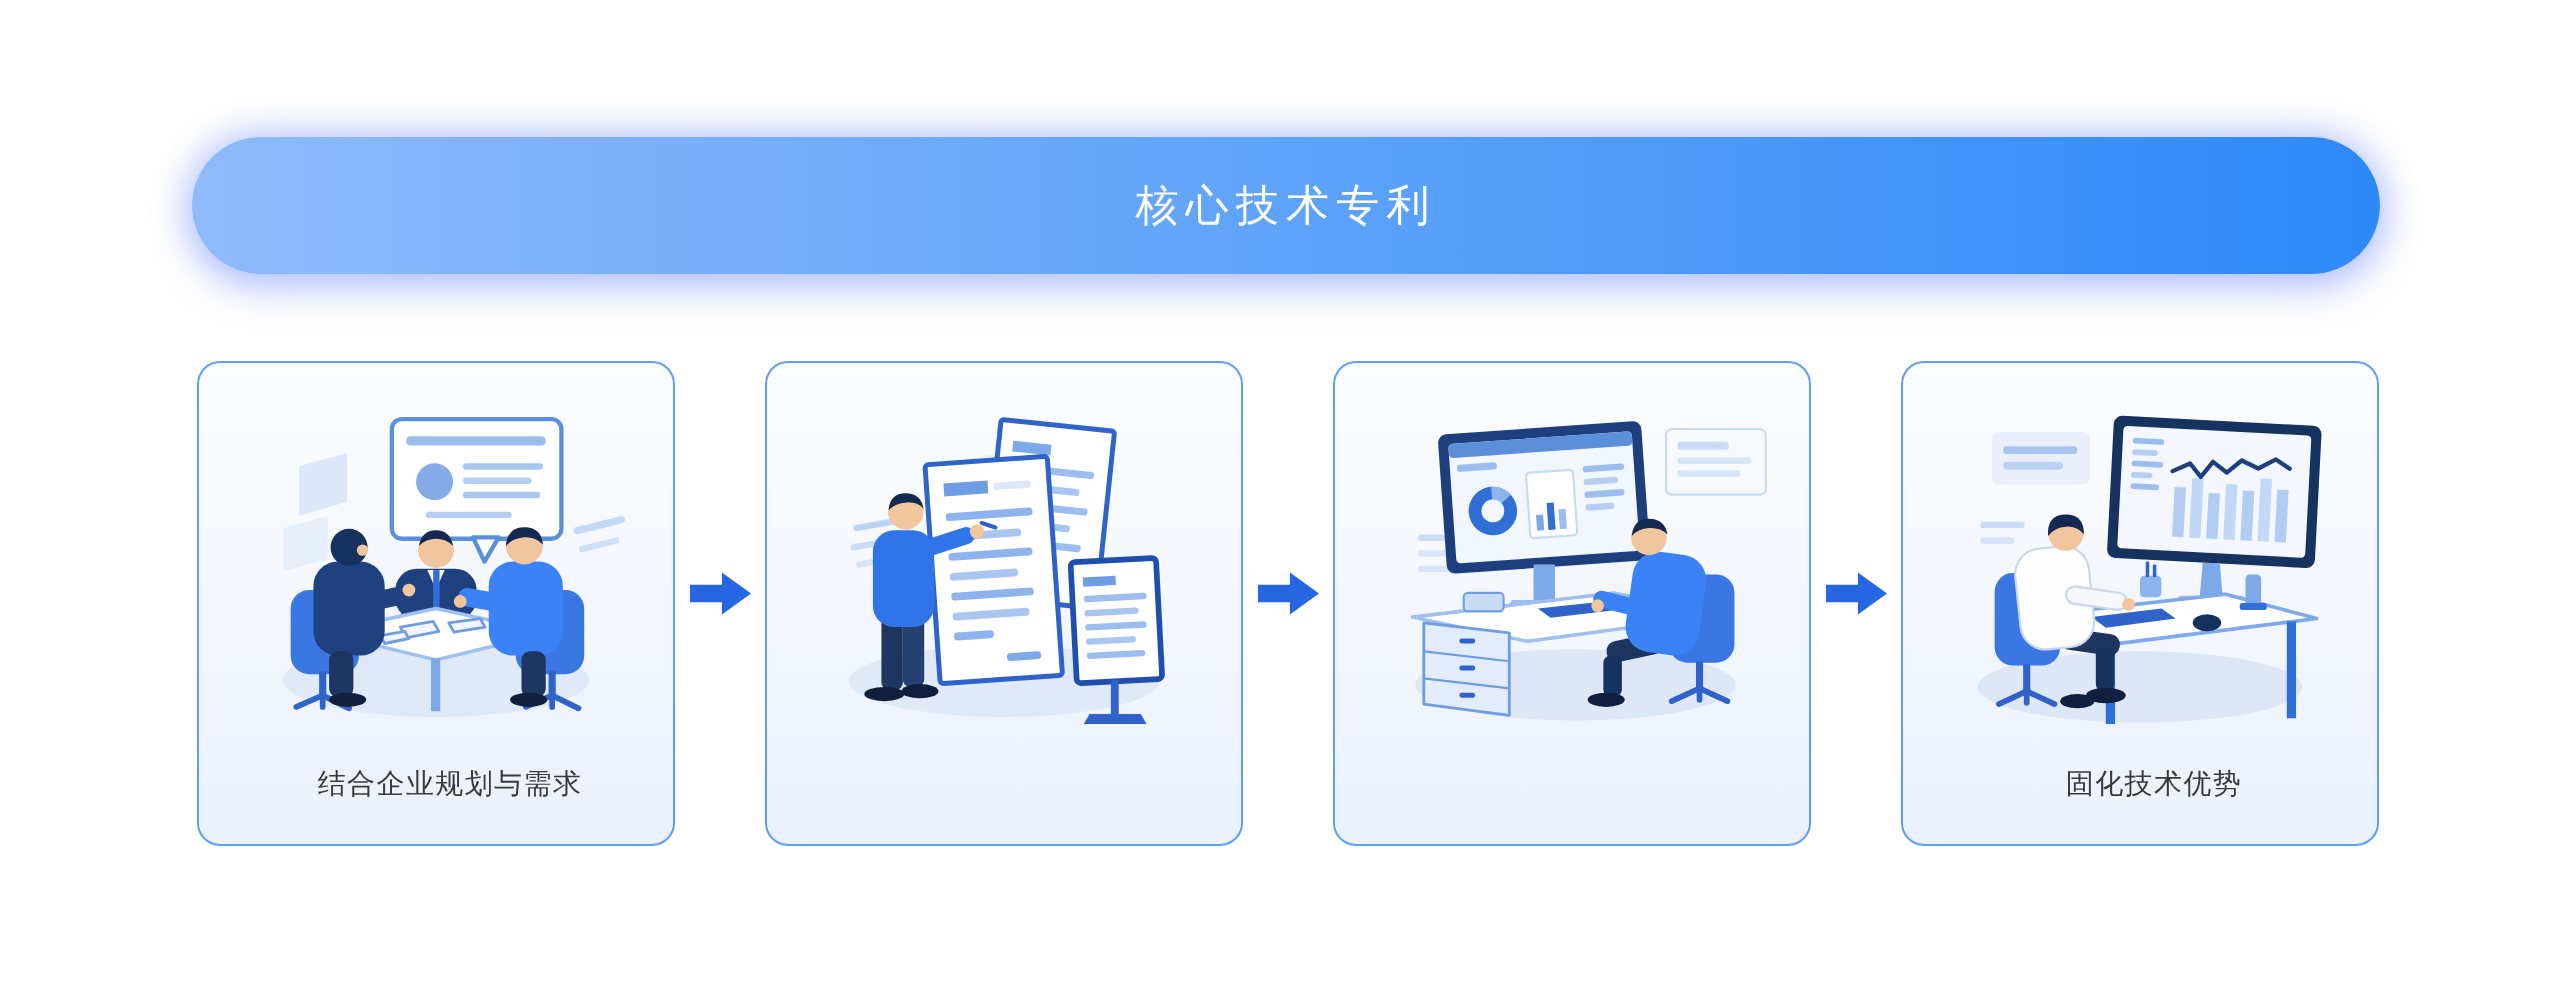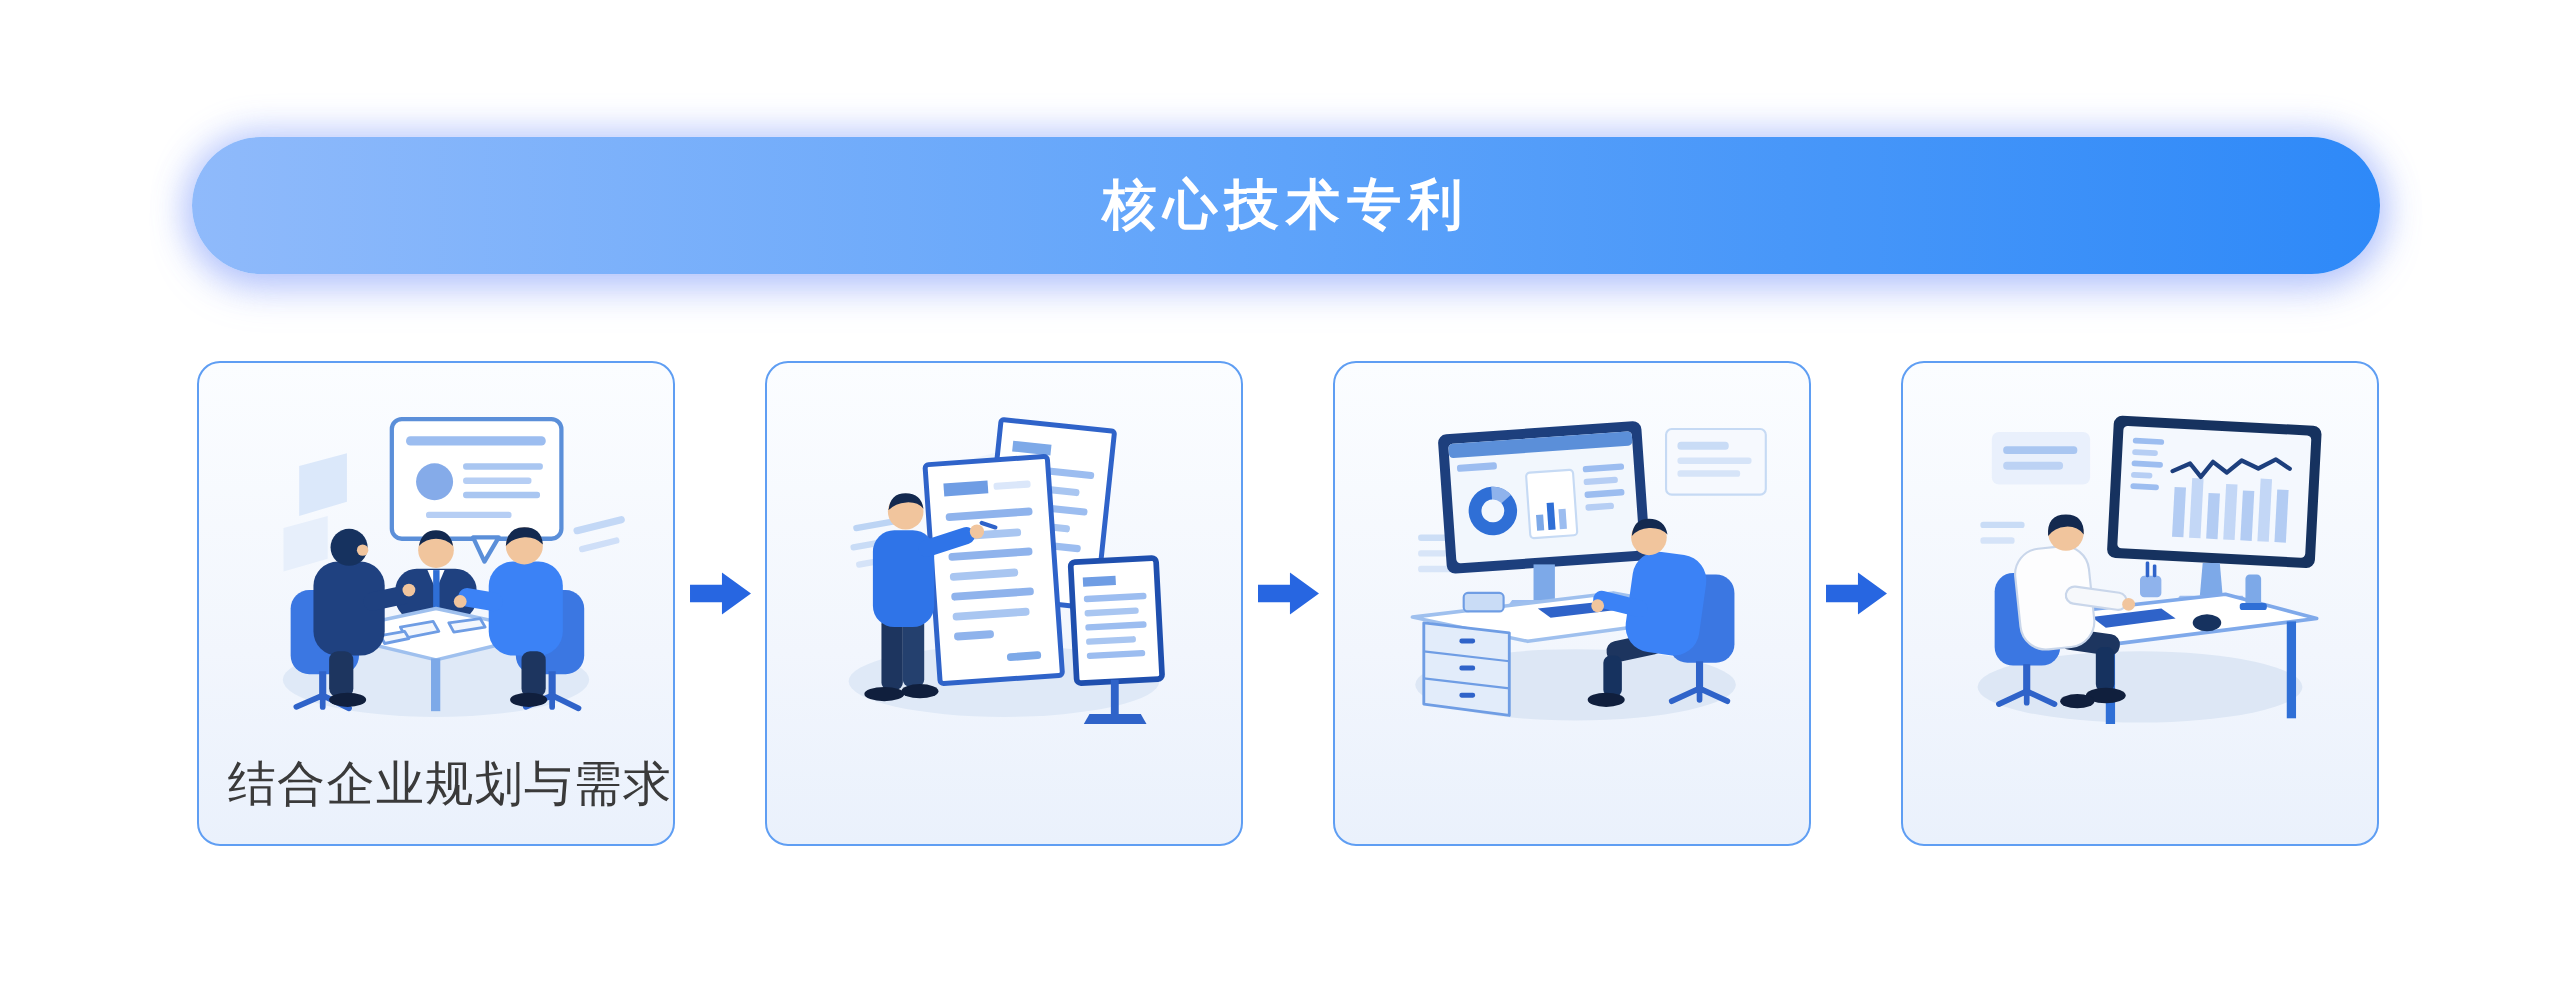--- a/index.html
+++ b/index.html
@@ -11,40 +11,40 @@
   }
   .banner{
     position:absolute;left:192px;top:137px;
     width:2188px;height:137px;
     border-radius:69px;
     background:linear-gradient(90deg,#8fbafb 0%,#5ea3fa 50%,#2e89f8 100%);
     box-shadow:0 0 33px 7.2px rgba(128,156,250,.45),0 14.4px 40px rgba(128,156,250,.35);
     display:flex;align-items:center;justify-content:center;
   }
   .banner-title{
-    color:#ffffff;font-size:54px;font-weight:bold;letter-spacing:7.2px;
+    color:#ffffff;font-size:43px;font-weight:normal;letter-spacing:7.2px;
   }
   .flow{
     position:absolute;left:197px;top:361px;width:2182px;
     display:flex;align-items:flex-start;
   }
   .card{
     width:478px;height:485px;box-sizing:border-box;
     border:2.2px solid #5f9ef3;border-radius:23px;
     background:linear-gradient(180deg,#fbfdff 0%,#f2f6fd 60%,#eaf1fc 100%);
     display:flex;flex-direction:column;overflow:hidden;flex:none;
   }
   .card-illus{
     height:342px;margin:19px 20px 0;
     display:flex;align-items:center;justify-content:center;
   }
   .card-illus svg{width:100%;height:100%;}
   .card-label{
     flex:1;display:flex;align-items:center;justify-content:center;
-    font-size:48px;color:#3a3a3a;letter-spacing:1.4px;white-space:nowrap;padding-left:28px;
+    font-size:28px;color:#3a3a3a;letter-spacing:1.4px;white-space:nowrap;padding-left:28px;
   }
   .arrow-cell{
     width:90px;flex:none;display:flex;justify-content:center;
   }
   .arrow-cell svg{margin-top:210px;width:61px;height:45px;display:block;}
 </style>
 </head>
 <body>
 
 <div class="banner">
@@ -278,16 +278,17 @@
         <rect x="238" y="372" width="26" height="62" rx="10" fill="#16325f"></rect>
         <ellipse cx="252" cy="440" rx="28" ry="11" fill="#101f3d"></ellipse>
         <ellipse cx="212" cy="448" rx="24" ry="10" fill="#101f3d"></ellipse>
         <rect x="128" y="232" width="104" height="142" rx="36" fill="#fdfdfe" stroke="#c9d6ea" stroke-width="3" transform="rotate(-6 180 300)"></rect>
         <circle cx="196" cy="212" r="25" fill="#f1c59d"></circle>
         <path d="M171 216 q-2 -30 25 -30 q26 0 25 28 q-9 -12 -25 -11 q-16 1 -25 13 z" fill="#13294f"></path>
         <rect x="196" y="286" width="86" height="24" rx="12" fill="#f6f8fb" stroke="#c9d6ea" stroke-width="3" transform="rotate(8 200 298)"></rect>
         <circle cx="284" cy="312" r="9" fill="#f1c59d"></circle>
       </svg>
     </div>
+    <div class="card-label">固化技术优势</div>
   </div>
 
 </div>
 
 
 </body></html>

